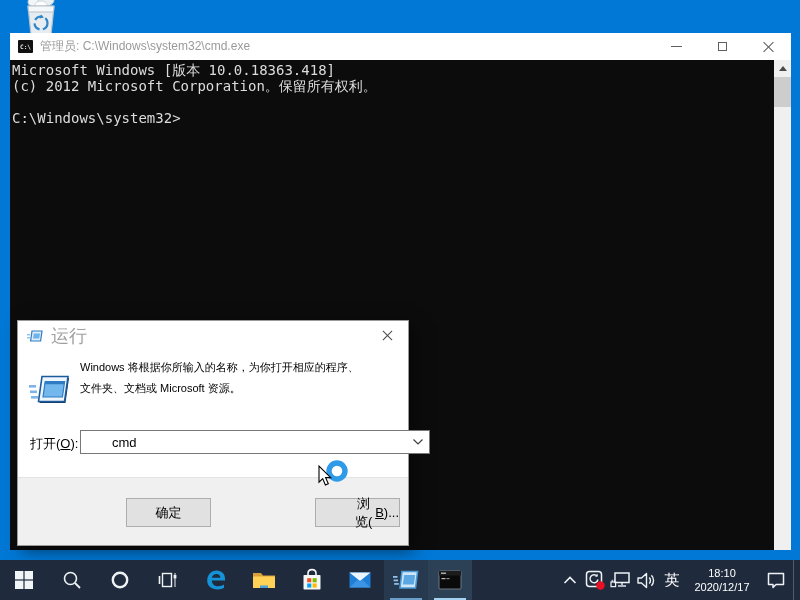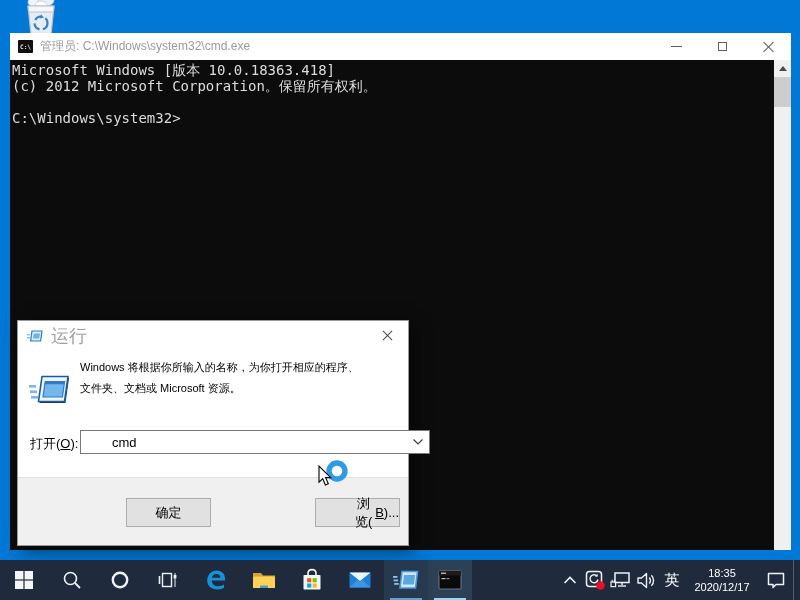--- a/index.html
+++ b/index.html
@@ -284,21 +284,21 @@
       <div class="tray-item" style="width:26px">
         <svg width="21" height="19" viewBox="0 0 21 19">
           <path d="M2,7 L5.5,7 L10.5,2.5 L10.5,16.5 L5.5,12 L2,12 Z" fill="none" stroke="#eef2f5" stroke-width="1.4" stroke-linejoin="round"></path>
           <path d="M13.2,6.5 A4.2 4.2 0 0 1 13.2,12.5" fill="none" stroke="#eef2f5" stroke-width="1.4"></path>
           <path d="M15.4,4.2 A7.6 7.6 0 0 1 15.4,14.8" fill="none" stroke="#eef2f5" stroke-width="1.4"></path>
         </svg>
       </div>
       <div class="tray-item tray-lang">英</div>
       <div class="tray-item tray-clock">
         <div>
-          <div>18:35</div>
+          <div>18:10</div>
           <div>2020/12/17</div>
         </div>
       </div>
       <div class="tray-item" style="width:34px">
         <svg width="20" height="20" viewBox="0 0 20 20">
           <path d="M2.5,3.5 L17.5,3.5 L17.5,14.5 L10,14.5 L7,17.5 L7,14.5 L2.5,14.5 Z" fill="none" stroke="#eef2f5" stroke-width="1.5" stroke-linejoin="round"></path>
         </svg>
       </div>
       <div class="show-desktop"></div>
     </div>

